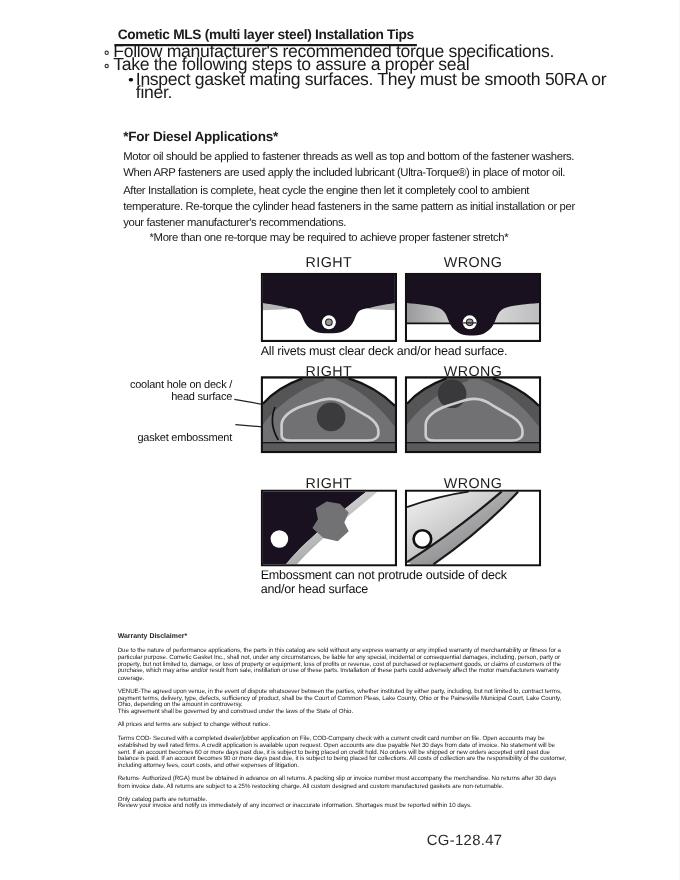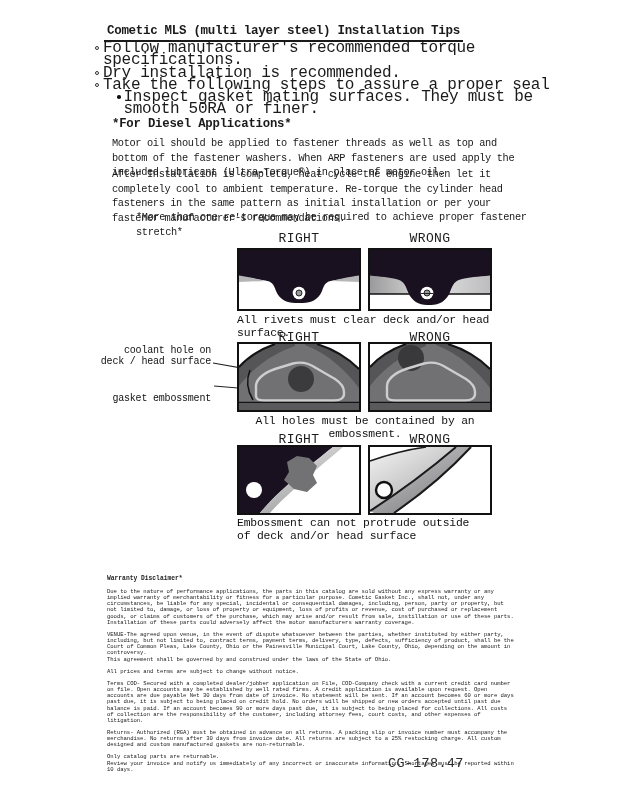--- a/index.html
+++ b/index.html
@@ -1,20 +1,20 @@
 <!DOCTYPE html>
 <html><head>
 <meta charset="utf-8">
 <style>
   * { margin:0; padding:0; box-sizing:border-box; }
   html,body { background:#e8e8e8; }
   .sheet {
     position:relative; width:618px; height:800px; margin:0 auto;
     background:#ffffff; overflow:hidden;
-    font-family:Liberation Mono, monospace; color:#1a1a1a;
+    font-family:Liberation Sans, sans-serif; color:#1a1a1a;
   }
   .abs { position:absolute; }
 
   
   .doc-title {
     left:104px; top:24px;
     font-size:12.5px; font-weight:bold; letter-spacing:-0.3px;
     border-bottom:2px solid #1a1a1a; padding:0 3px 2px 3px;
   }
   .tips { left:95px; top:42px; width:470px; font-size:16px; letter-spacing:-0.3px; }
@@ -50,24 +50,20 @@
 <body>
 
 <div class="sheet">
 
   <div class="abs doc-title">Cometic MLS (multi layer steel) Installation Tips</div>
 
   <div class="abs tips">
     <div class="tip-line">
       <span class="ring"></span>
       <span>Follow manufacturer's recommended torque specifications.</span>
-    </div>
-    <div class="tip-line">
-      <span class="ring"></span>
-      <span>Dry installation is recommended.</span>
     </div>
     <div class="tip-line">
       <span class="ring"></span>
       <span>Take the following steps to assure a proper seal</span>
     </div>
     <div class="tip-line sub">
       <span class="dot"></span>
       <span>Inspect gasket mating surfaces.  They must be smooth 50RA or finer.</span>
     </div>
   </div>
@@ -145,21 +141,20 @@
     <path d="M80,2 C96,7 111,16 122,27 L122,46 C110,30 92,12 68,3 L68,2 Z" fill="#555557"></path>
     <path d="M38,2 C24,7 11,15 2,25" stroke="#141414" stroke-width="2" fill="none"></path>
     <path d="M80,2 C96,7 111,16 122,27" stroke="#141414" stroke-width="2" fill="none"></path>
     <circle cx="43" cy="16" r="13" fill="#39393b"></circle>
     <path d="M19,54 L19,44 C19,38 26,31 38,27 L56,21.5 C64,19.5 72,21 79,26 L98,37 C104,41 107,45 107,50 L107,52 C107,56 103,58.5 97,58.5 L27,58.5 C21.5,58.5 19,57 19,54 Z" fill="none" stroke="#cdcdcd" stroke-width="2.4"></path>
     <line x1="2" y1="60.5" x2="122" y2="60.5" stroke="#141414" stroke-width="1.5"></line>
     <rect x="2" y="61.5" width="120" height="6.5" fill="#5a5a5c"></rect>
     <rect x="1" y="1" width="122" height="68" fill="none" stroke="#111" stroke-width="2"></rect>
   </svg>
 
-  <div class="abs cap" style="left:237px; top:415px; width:256px; text-align:center;">All holes must be contained by an embossment.</div>
 
   <div class="abs rw-label" style="left:237px; top:432px;">RIGHT</div>
   <div class="abs rw-label" style="left:368px; top:432px;">WRONG</div>
 
   <svg class="dbox" style="left:237px; top:445px;" width="124" height="70" viewBox="0 0 124 70">
     <defs>
       <linearGradient id="g3r" x1="0" y1="0" x2="0.6" y2="1">
         <stop offset="0" stop-color="#efefef"></stop>
           <stop offset="1" stop-color="#9a9a9c"></stop>
       </linearGradient>
@@ -200,15 +195,15 @@
     <div class="wd-p">Due to the nature of performance applications, the parts in this catalog are sold without any express warranty or any implied warranty of merchantability or fitness for a particular purpose.  Cometic Gasket Inc., shall not, under any circumstances, be liable for any special, incidental or consequential damages, including, person, party or property, but not limited to, damage, or loss of property or equipment, loss of profits or revenue, cost of purchased or replacement goods, or claims of customers of the purchase, which may arise and/or result from sale, instillation or use of these parts.  Installation of these parts could adversely affect the motor manufacturers warranty coverage.</div>
     <div class="wd-p tight">VENUE-The agreed upon venue, in the event of dispute whatsoever between the parties, whether instituted by either party, including, but not limited to, contract terms, payment terms, delivery, type, defects, sufficiency of product, shall be the Court of Common Pleas, Lake County, Ohio or the Painesville Municipal Court, Lake County, Ohio, depending on the amount in controversy.</div>
     <div class="wd-p">This agreement shall be governed by and construed under the laws of the State of Ohio.</div>
     <div class="wd-p">All prices and terms are subject to change without notice.</div>
     <div class="wd-p">Terms COD- Secured with a completed dealer/jobber application on File, COD-Company check with a current credit card number on file.  Open accounts may be established by well rated firms.  A credit application is available upon request.  Open accounts are due payable Net 30 days from date of invoice.  No statement will be sent.  If an account becomes 60 or more days past due, it is subject to being placed on credit hold.  No orders will be shipped or new orders accepted until past due balance is paid.  If an account becomes 90 or more days past due, it is subject to being placed for collections.  All costs of collection are the responsibility of the customer, including attorney fees, court costs, and other expenses of litigation.</div>
     <div class="wd-p">Returns- Authorized (RGA) must be obtained in advance on all returns.  A packing slip or invoice number must accompany the merchandise.  No returns after 30 days from invoice date.  All returns are subject to a 25% restocking charge.  All custom designed and custom manufactured gaskets are non-returnable.</div>
     <div class="wd-p tight">Only catalog parts are returnable.</div>
     <div class="wd-p">Review your invoice and notify us immediately of any incorrect or inaccurate information.  Shortages must be reported within 10 days.</div>
   </div>
 
-  <div class="abs page-num">CG-178.47</div>
+  <div class="abs page-num">CG-128.47</div>
 
 </div>
 
 </body></html>

